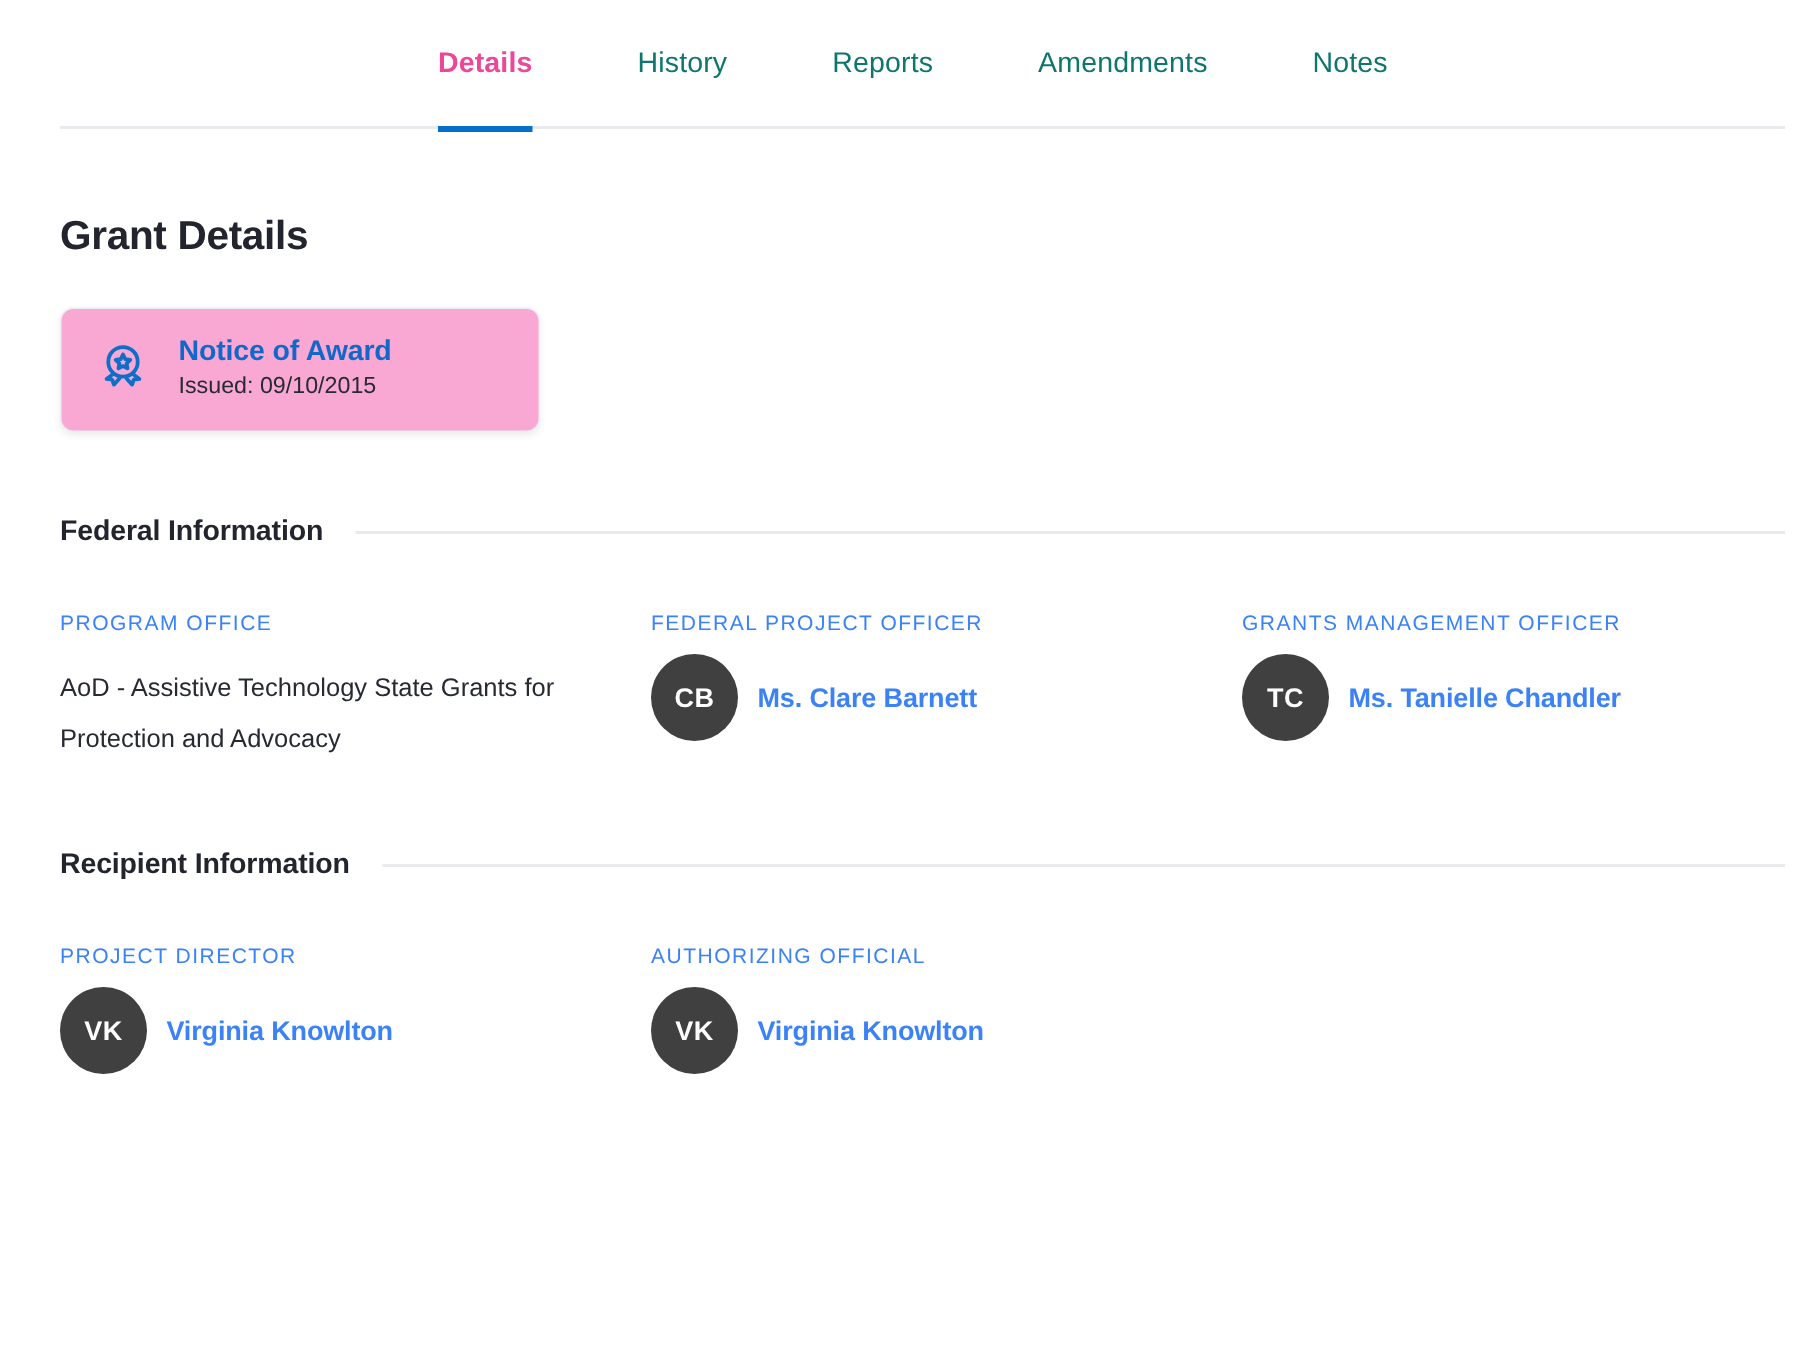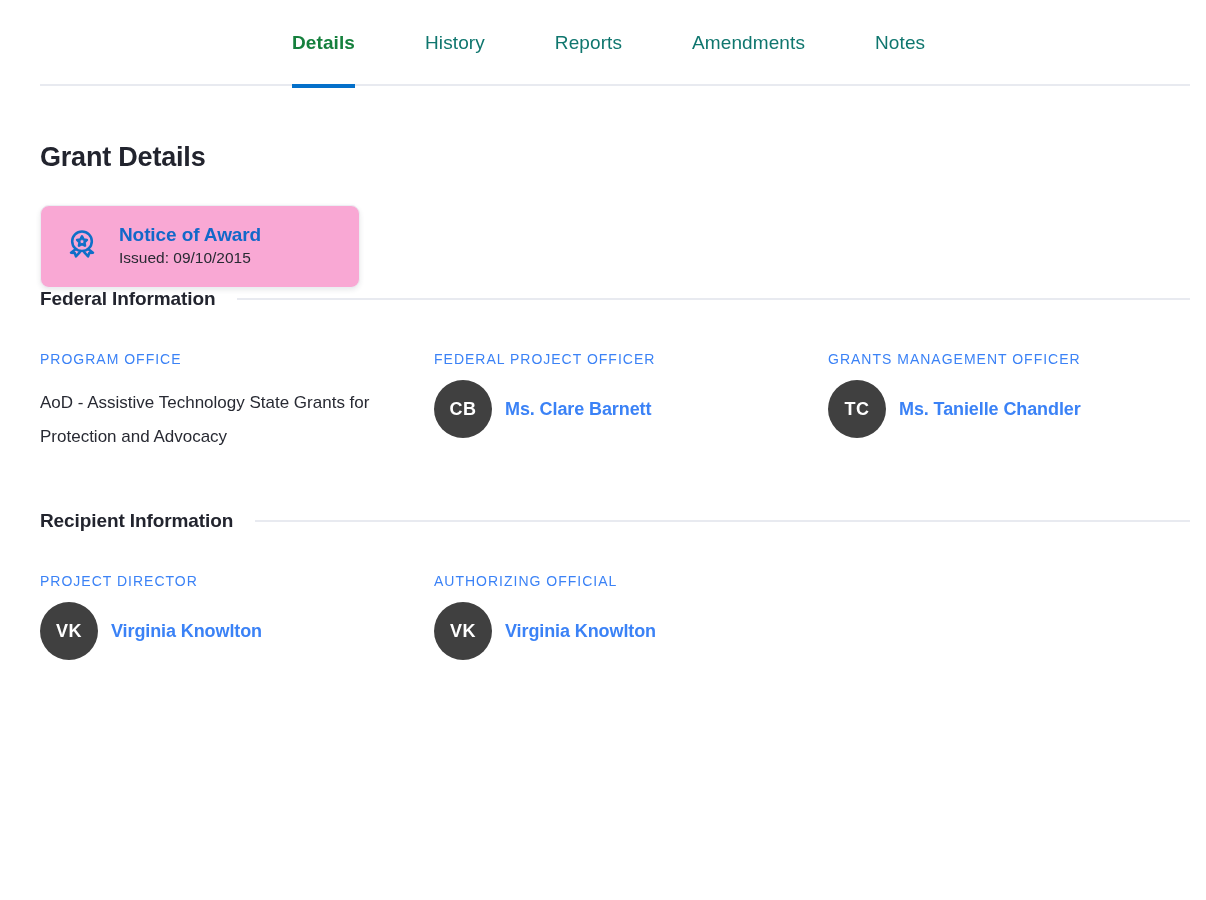--- a/index.html
+++ b/index.html
@@ -40,21 +40,21 @@
     font-size: 19px;
     color: #0f766e;
     cursor: pointer;
     white-space: nowrap;
     letter-spacing: 0.1px;
   }
   .tab:last-child { margin-right: 0; }
 
   .tab.active {
     font-weight: bold;
-    color: #15803d;
+    color: #ec4899;
   }
 
   .tab.active::after {
     content: "";
     position: absolute;
     left: 0;
     right: 0;
     bottom: -2px;
     height: 4px;
     background: #0470ca;
@@ -104,21 +104,21 @@
     color: #1268c9;
     letter-spacing: -0.1px;
   }
 
   .award-issued {
     font-size: 15.5px;
     color: #282a33;
   }
 
   
-  .section { }
+  .section { margin-top: 56px; }
   .section.recipient { margin-top: 56px; }
 
   .section-head {
     display: flex;
     align-items: center;
     gap: 22px;
   }
 
   .section-title {
     font-size: 19px;

